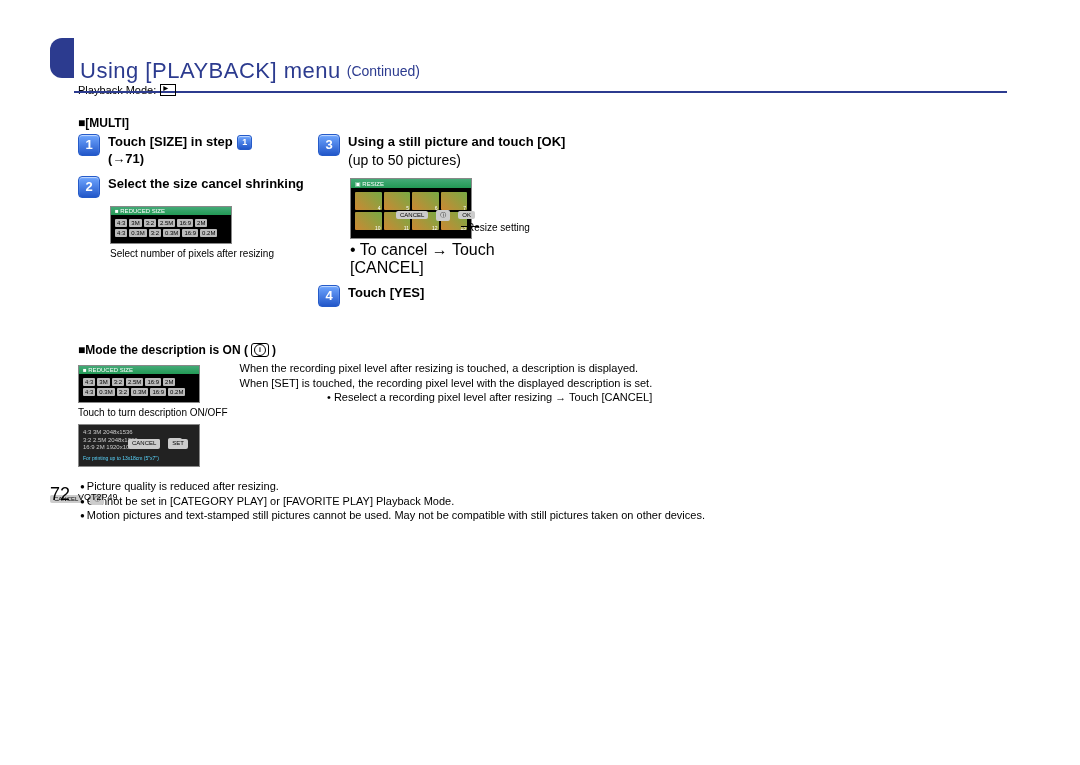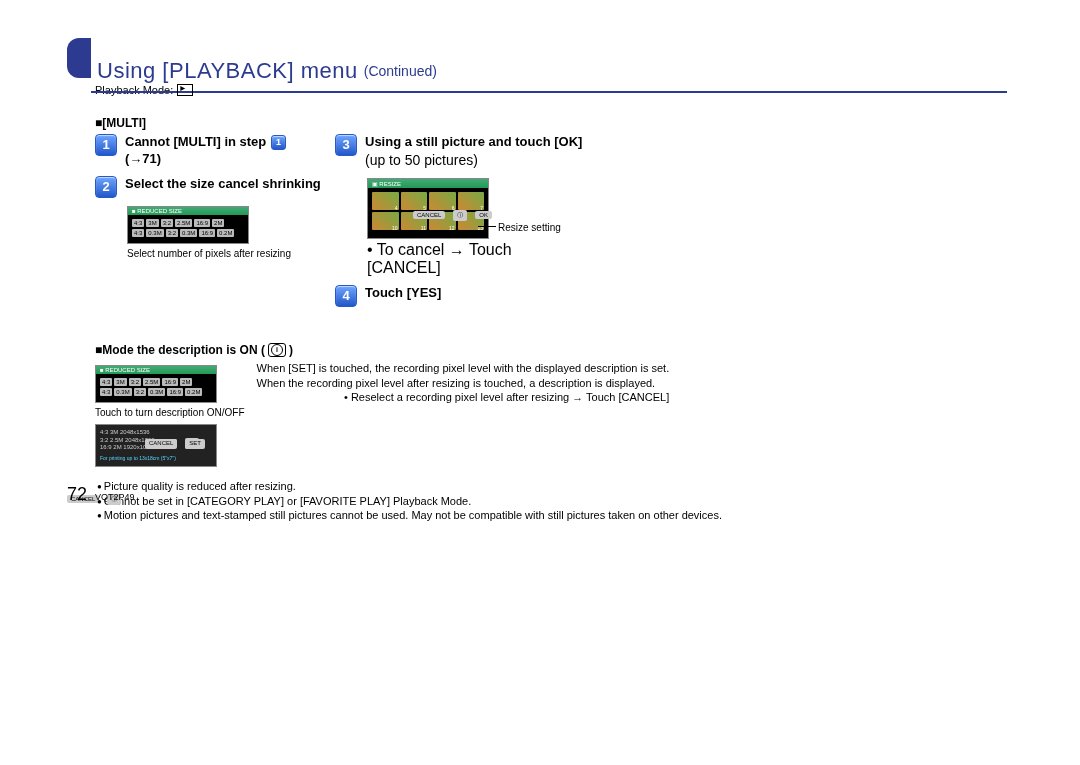--- a/index.html
+++ b/index.html
@@ -8,21 +8,20 @@
     width: 1080px;
     height: 765px;
     font-family: Arial, Helvetica, sans-serif;
     background: #ffffff;
     position: relative;
     color: #000;
   }
   .page {
     position: relative;
     padding: 38px 73px 0 50px;
-    margin-left: 17px;
   }
   .header-bar {
     position: relative;
     display: flex;
     align-items: baseline;
     height: 40px;
   }
   .header-tab-left {
     width: 24px;
     height: 40px;
@@ -199,21 +198,21 @@
   .caption {
     font-size: 10px;
     margin-top: 4px;
     margin-left: 4px;
   }
   .resize-setting-wrap {
     position: relative;
   }
   .resize-setting-label {
     position: absolute;
-    left: 135px;
+    left: 121px;
     top: 44px;
     font-size: 10px;
     white-space: nowrap;
   }
   .resize-setting-line {
     position: absolute;
     left: 115px;
     top: 48px;
     width: 18px;
     height: 1px;
@@ -316,21 +315,21 @@
 
     <div class="multi-label">■[MULTI]</div>
 
     <div class="columns">
 
       <div class="col col-left">
 
         <div class="step">
           <div class="step-badge">1</div>
           <div class="step-text">
-            <span>Cannot [MULTI] in step </span><span class="step-badge small">1</span><br>
+            <span>Touch [SIZE] in step </span><span class="step-badge small">1</span><br>
             <span>(→71)</span>
           </div>
         </div>
 
         <div class="step">
           <div class="step-badge">2</div>
           <div class="step-text">Select the size cancel shrinking</div>
         </div>
 
         <div style="margin-left: 28px">
@@ -454,22 +453,22 @@
               <div class="hint" style="margin-top:3px">For printing up to 13x18cm (5"x7")</div>
               <div class="footer" style="margin-top:3px">
                 <span class="fbtn">CANCEL</span>
                 <span class="fbtn">SET</span>
               </div>
             </div>
           </div>
         </div>
 
         <div class="desc-text">
+          <div>When the recording pixel level after resizing is touched, a description is displayed.</div>
           <div>When [SET] is touched, the recording pixel level with the displayed description is set.</div>
-          <div>When the recording pixel level after resizing is touched, a description is displayed.</div>
           <div class="sub-bullet"> • Reselect a recording pixel level after resizing → Touch [CANCEL]</div>
         </div>
       </div>
     </div>
 
     <div class="notes">
       <div class="n">Picture quality is reduced after resizing.</div>
       <div class="n">Cannot be set in [CATEGORY PLAY] or [FAVORITE PLAY] Playback Mode.</div>
       <div class="n">Motion pictures and text-stamped still pictures cannot be used. May not be compatible with still pictures taken on other devices.</div>
     </div>

